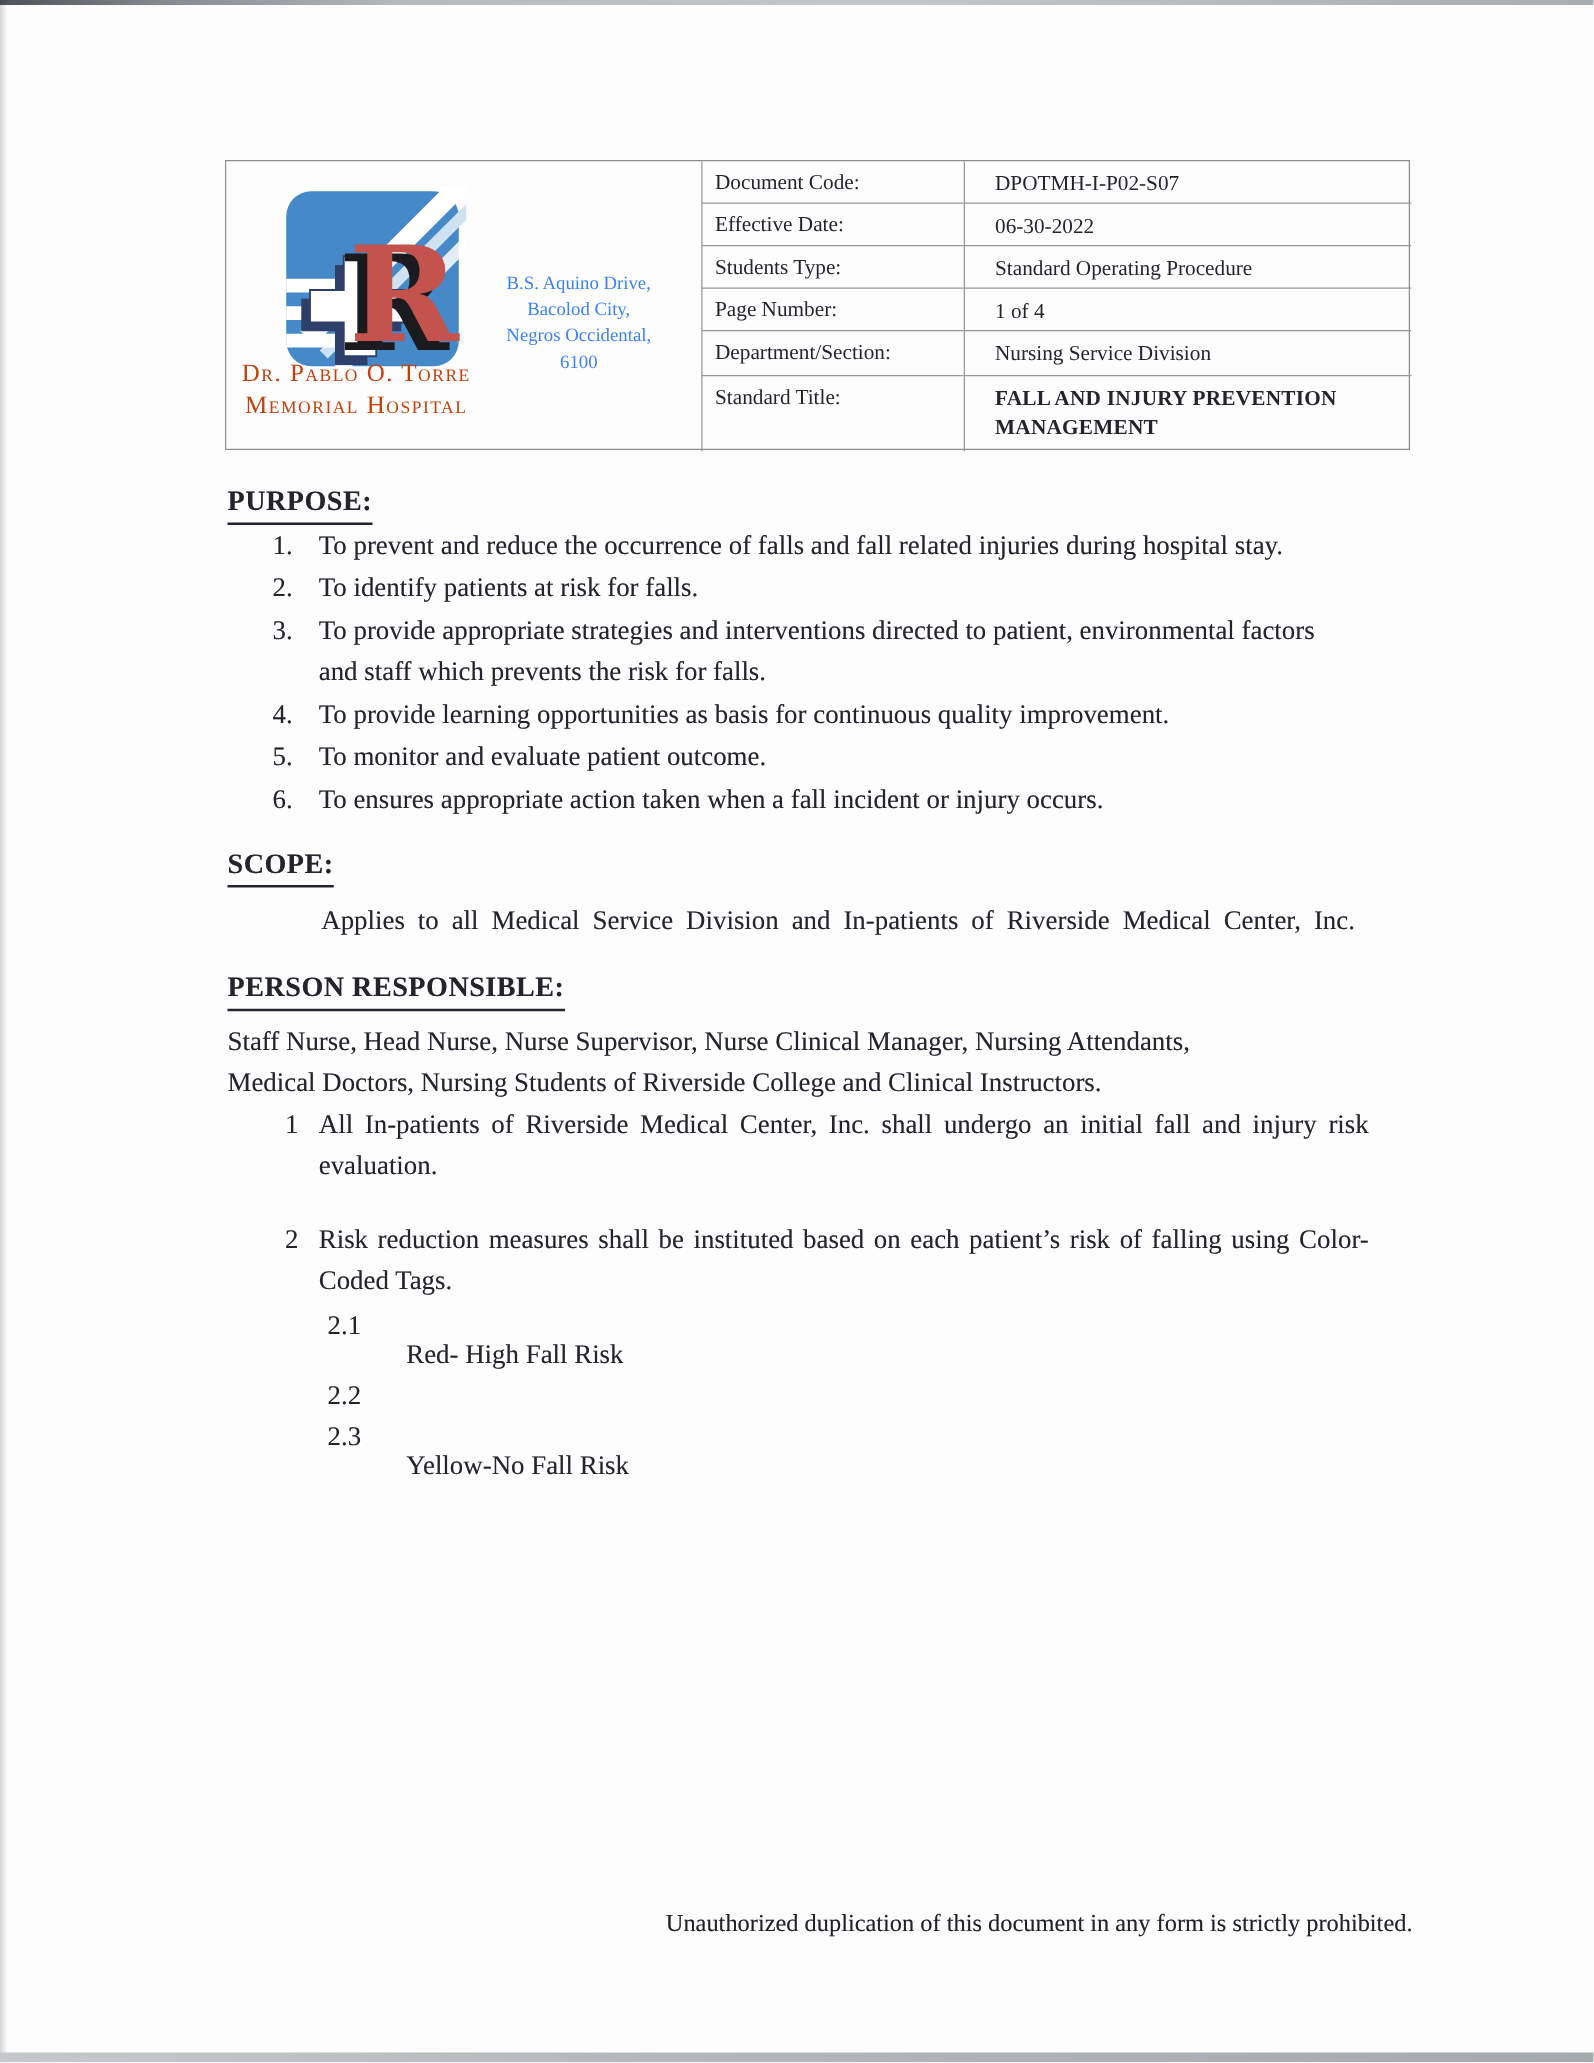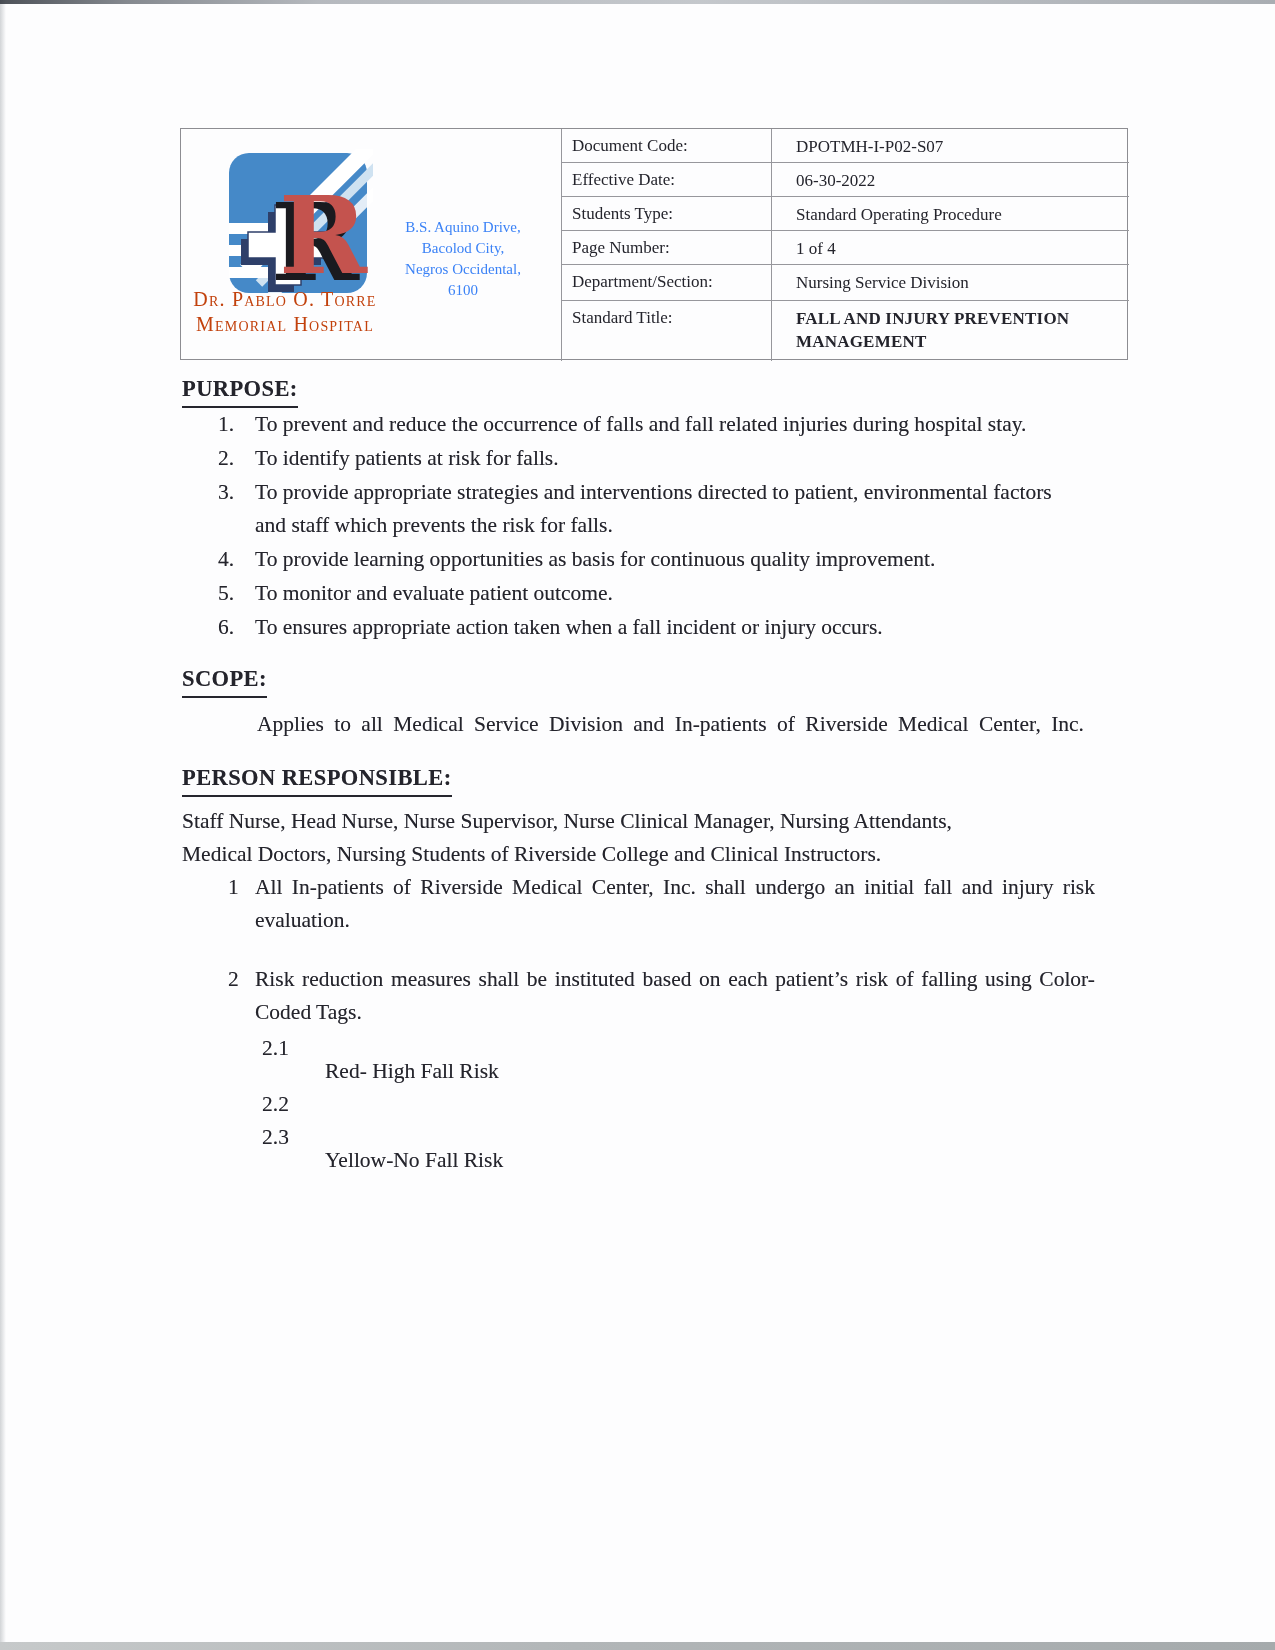--- a/index.html
+++ b/index.html
@@ -24,21 +24,21 @@
     padding:6px 6px 0 24px;font-size:17px;line-height:23px;}
   .meta-table > :nth-last-child(-n+2){border-bottom:none;}
   .meta-table > .m-val:last-child{font-weight:bold;letter-spacing:.2px;}
   .logo-cell{grid-row:1/7;grid-column:1;position:relative;}
   .logo-svg{position:absolute;left:42px;top:20px;}
   .hosp-name{position:absolute;left:-6px;top:158px;width:220px;text-align:center;
     font-variant:small-caps;letter-spacing:1.2px;color:#c2410c;font-size:20px;line-height:25px;}
   .hosp-addr{position:absolute;left:212px;top:88px;width:140px;text-align:center;
     font-size:15px;line-height:21px;font-weight:400;color:#3b82f6;}
   
-  .content{position:absolute;top:372px;left:182px;width:948px;font-size:21.5px;line-height:33px;
+  .content{position:absolute;top:384px;left:182px;width:948px;font-size:21.5px;line-height:33px;
     text-shadow:0 0 .5px rgba(20,20,30,.35);}
   .content h2{font-size:22.5px;font-weight:bold;margin:0;letter-spacing:.4px;}
   .content h2 span{display:inline-block;border-bottom:2.5px solid #26262e;padding-bottom:1px;}
   .h-purpose{margin-bottom:10px;}
   .h-scope{margin-top:18px !important;margin-bottom:10px !important;}
   .h-pr{margin-top:20px !important;margin-bottom:8px !important;}
   .h-gg{margin-top:24px !important;margin-bottom:12px !important;}
   ol.plist{margin:0;padding:0;list-style:none;}
   ol.plist li{display:flex;margin-bottom:1px;}
   ol.plist .num{flex:0 0 37px;margin-left:36px;}
@@ -176,17 +176,18 @@
         </div>
 
         <div class="gg-sub">
           <span class="num">2.3</span>
           <span class="txt">Yellow-No Fall Risk</span>
         </div>
       </div>
 
   </div>
 
+  <div class="footer-note">Unauthorized duplication of this document in any form is strictly prohibited.</div>
 
   <div class="edge-left"></div>
   <div class="edge-top"></div>
   <div class="edge-bottom"></div>
 </div>
 
 </body></html>

